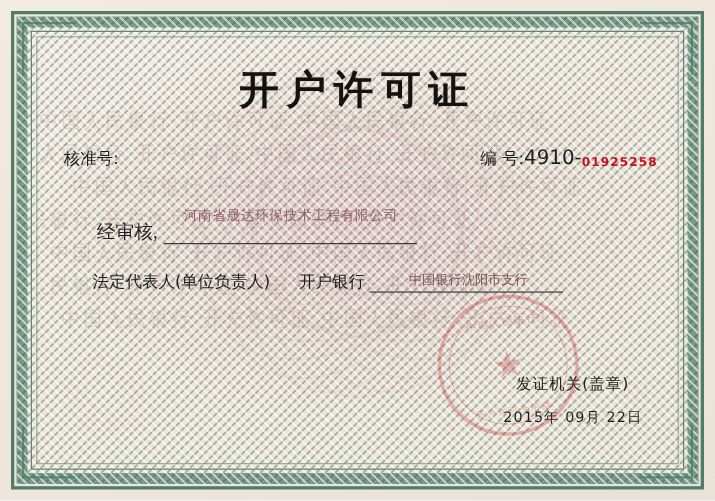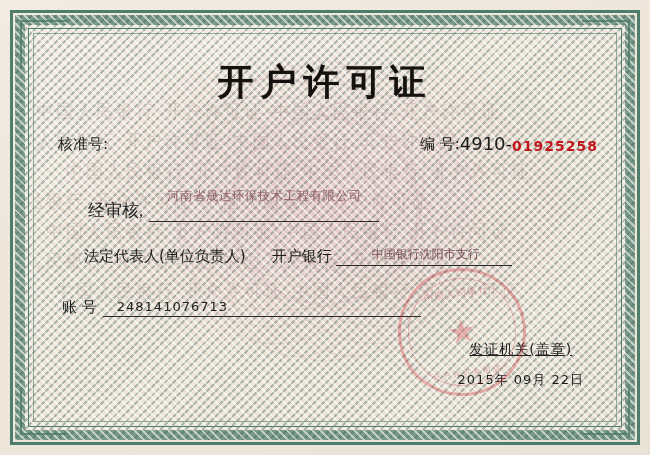--- a/index.html
+++ b/index.html
@@ -134,21 +134,21 @@
     font-family: "DejaVu Sans", sans-serif;
   }
 
   .approve-left { display: flex; align-items: flex-end; }
   .approve-left .underline-field { width: 150px; font-size: 13px; letter-spacing: 0.5px; }
 
   .approve-right { display: flex; align-items: flex-end; }
   .num-prefix { font-size: 18px; }
   .num-red {
     color: #c2161e;
-    font-size: 14px;
+    font-size: 11px;
     letter-spacing: 1px;
     font-weight: bold;
     font-family: "DejaVu Sans", sans-serif;
   }
 
   .body-line1 {
     margin-top: 34px;
     padding-left: 44px;
     display: flex;
     align-items: flex-end;
@@ -216,21 +216,21 @@
   }
 
   .issuer-block {
     position: absolute;
     right: 22px;
     bottom: 24px;
     text-align: center;
     font-size: 14px;
     font-family: "DejaVu Sans", sans-serif;
   }
-  .issuer-line1 { letter-spacing: 1px; text-decoration: underline; }
+  .issuer-line1 { letter-spacing: 1px; }
   .issuer-date {
     margin-top: 12px;
     font-size: 13px;
     letter-spacing: 1px;
   }
 
   
   .seal {
     position: absolute;
     left: 398px;
@@ -359,24 +359,20 @@
       <span class="company">河南省晟达环保技术工程有限公司</span>
     </div>
 
 
     <div class="row row-rep">
       <span class="label">法定代表人(单位负责人)</span>
       <span class="label bank-label">开户银行</span>
       <span class="bank-value">中国银行沈阳市支行</span>
     </div>
 
-    <div class="row row-account">
-      <span class="label">账 号</span>
-      <span class="account-value">248141076713</span>
-    </div>
 
     <div class="issuer-block">
       <div class="issuer-line1">发证机关(盖章)</div>
       <div class="issuer-date">2015年 09月 22日</div>
     </div>
 
   </div>
 
   <div class="seal">
     <div class="seal-text">中国人民银行</div>

